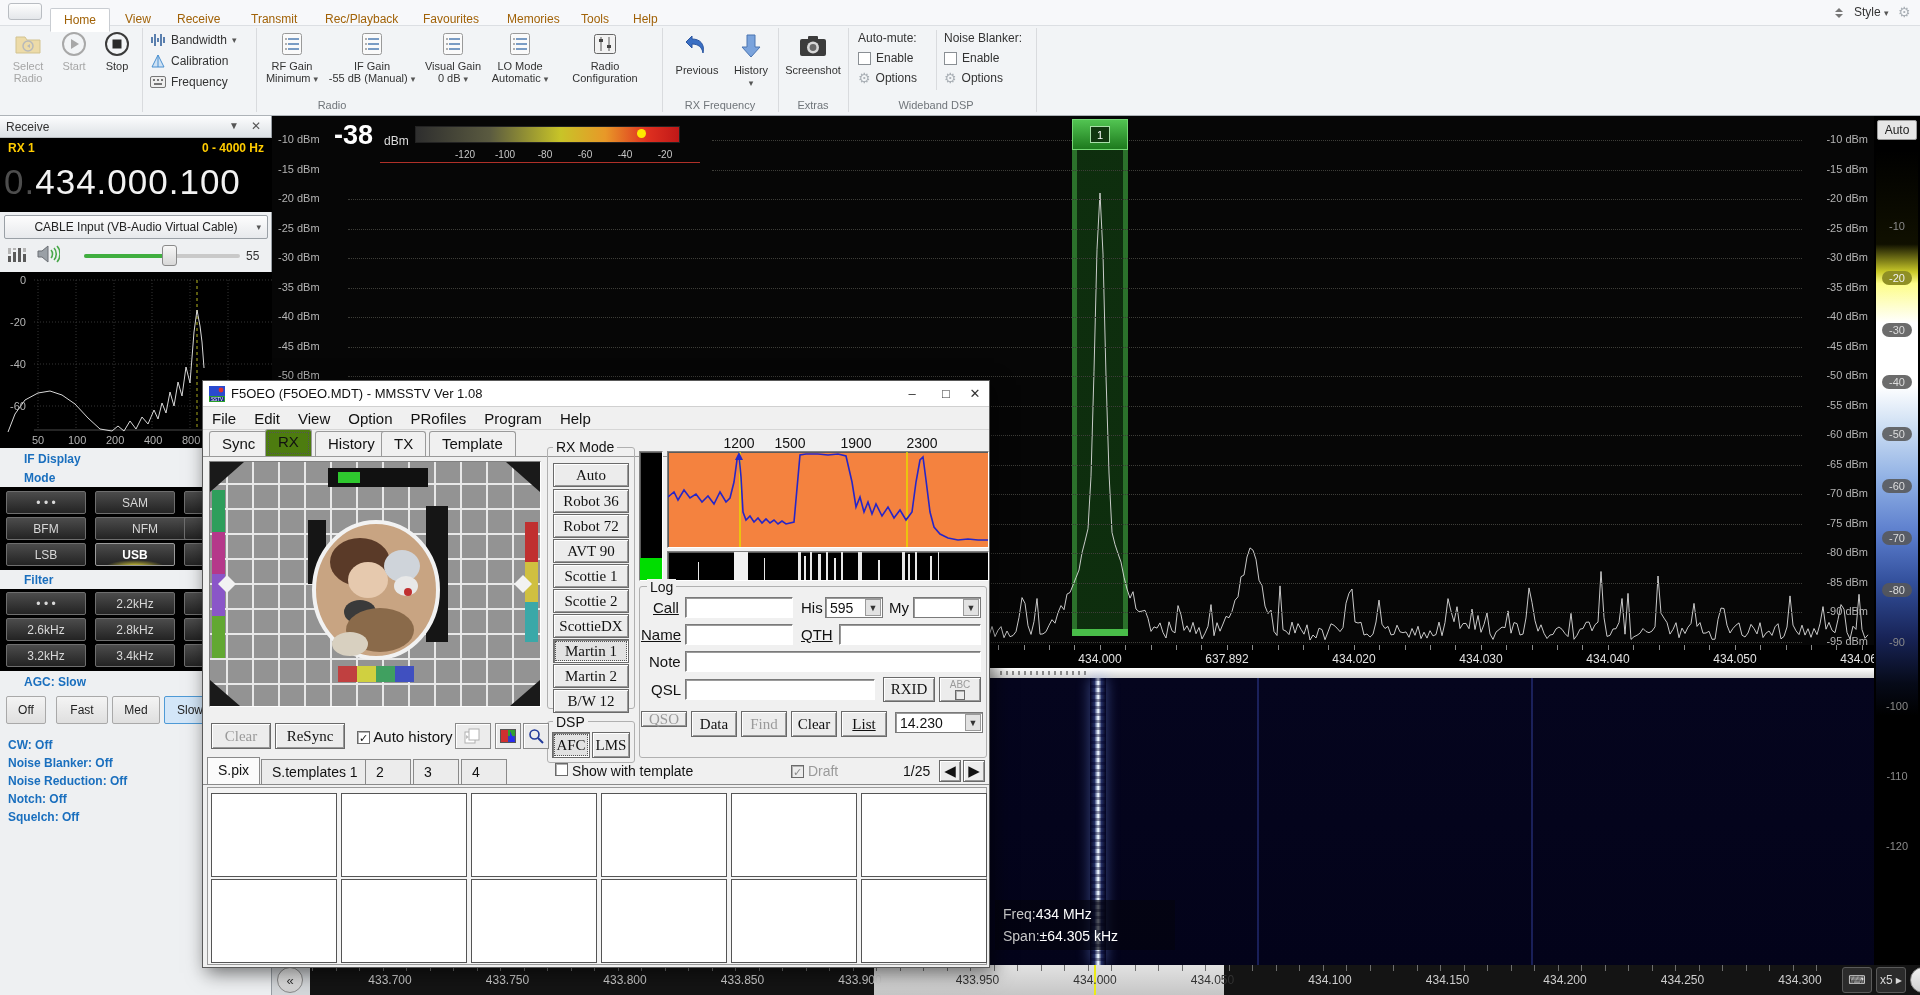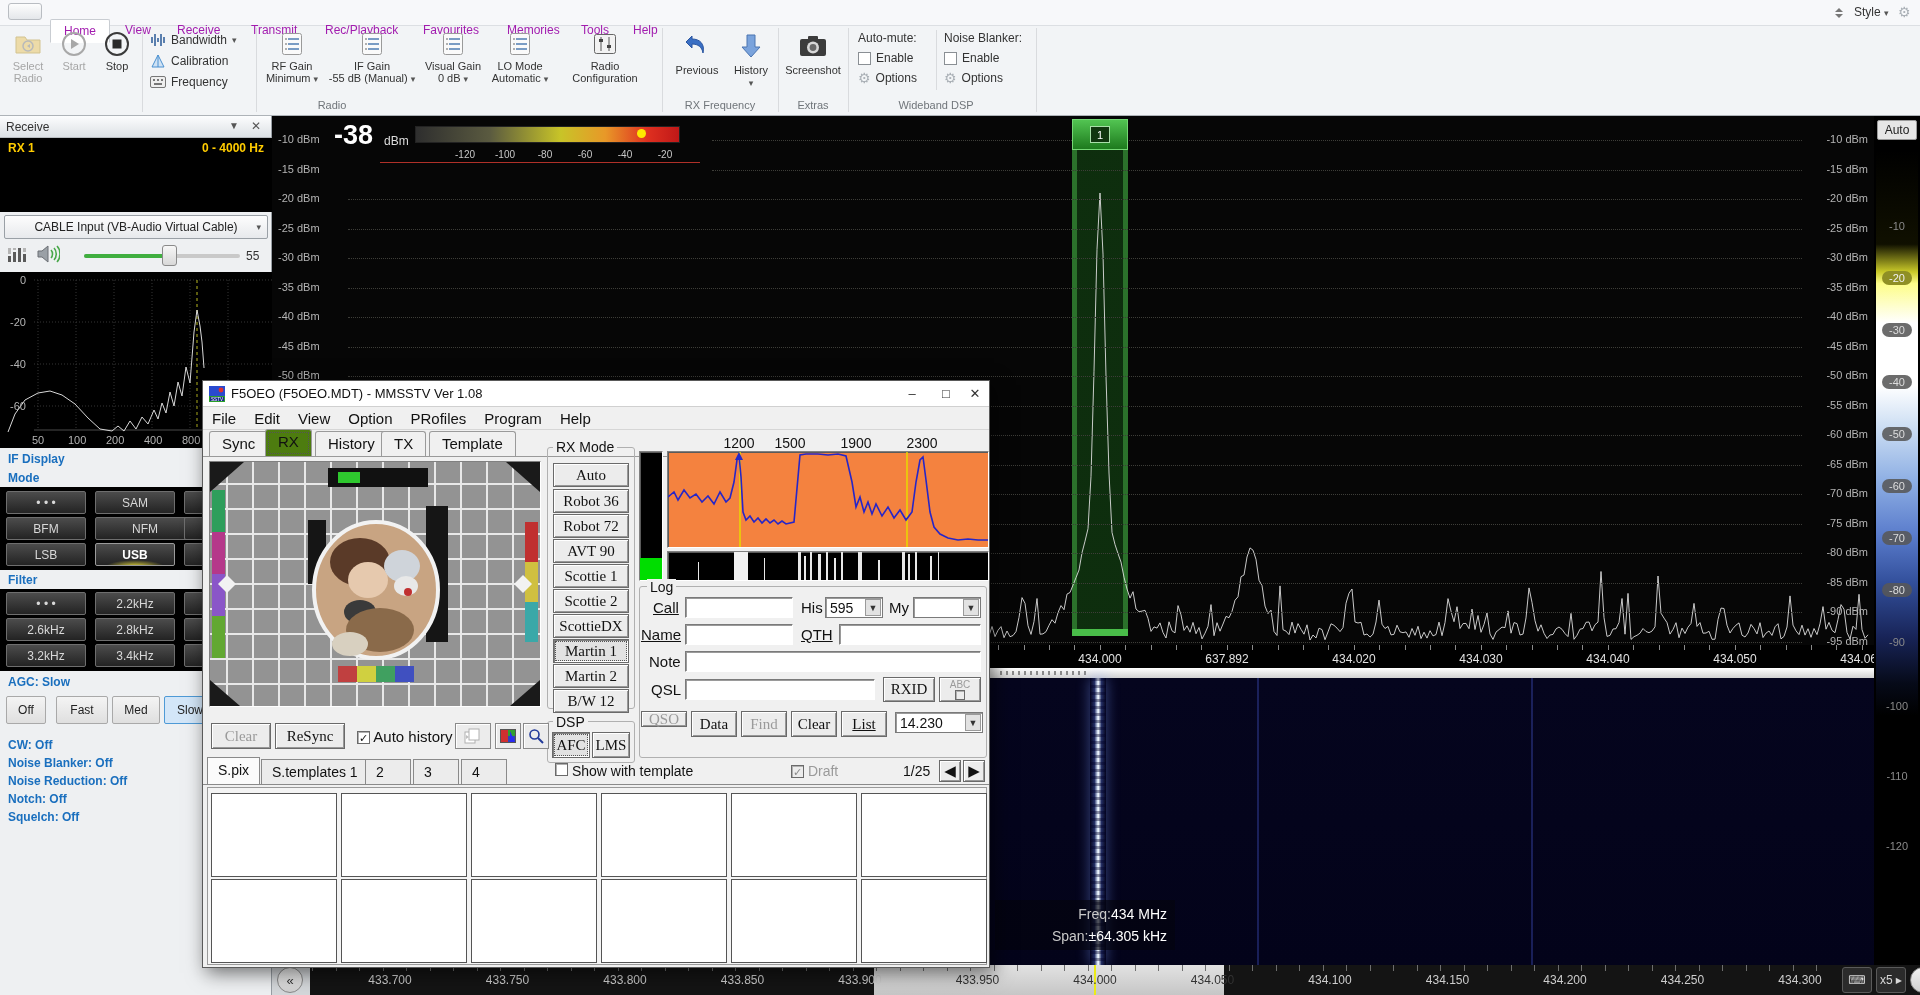--- a/index.html
+++ b/index.html
@@ -2,42 +2,42 @@
 <html><head>
 <meta charset="utf-8">
 <style>
 *{margin:0;padding:0;box-sizing:border-box;font-family:"Liberation Sans",sans-serif}
 html,body{background:#222}
 #screen{position:relative;width:1920px;height:995px;background:#000;overflow:hidden}
 .abs{position:absolute}
 
 #ribbon{left:0;top:0;width:1920px;height:116px;background:#f2f4f6;border-bottom:1px solid #aeb3b8}
 #tabrow{position:absolute;left:0;top:0;width:100%;height:26px;background:#f7f8fa;border-bottom:1px solid #dcdfe3}
-.rtab{position:absolute;top:19px;height:24px;line-height:23px;padding:0 13px;font-size:12px;color:#a21caf;cursor:default}
+.rtab{position:absolute;top:8px;height:24px;line-height:23px;padding:0 13px;font-size:12px;color:#a16207;cursor:default}
 .rtab.active{background:#fff;border:1px solid #c9cdd2;border-bottom:1px solid #fff;border-radius:2px 2px 0 0}
 .winbtn{position:absolute;left:8px;top:3px;width:34px;height:17px;border:1px solid #b9bdc2;border-radius:3px;background:linear-gradient(#fdfdfd,#e4e7ea)}
 .group-sep{position:absolute;top:28px;height:84px;width:1px;background:#d9dbde}
 .glabel{position:absolute;top:99px;font-size:11px;color:#70757a;width:220px;text-align:center}
 .bigbtn{position:absolute;top:28px;text-align:center;font-size:11px;color:#333;line-height:12px}
 .bigbtn .ic{height:32px;display:flex;align-items:center;justify-content:center}
 .dis{color:#a6a6a6!important}
 .smallrow{position:absolute;height:20px;font-size:12px;color:#333;display:flex;align-items:center;gap:5px;white-space:nowrap}
 .darr{font-size:9px;color:#555}
 .cbx{display:inline-block;width:13px;height:13px;background:#fff;border:1px solid #8a8f94;vertical-align:-2px}
 .gear{font-size:14px;color:#aab0b6}
 
 #leftpanel{left:0;top:116px;width:272px;height:879px;background:#eef0f2;border-right:1px solid #989ea4}
 #rxhead{position:absolute;left:0;top:0;width:100%;height:22px;background:linear-gradient(#fcfdfe,#dde1e5);border-bottom:1px solid #b8bcc0;font-size:12px;color:#333}
 .blk{position:absolute;left:0;width:272px;background:#000}
 .yellow{color:#ffcc00;font-weight:bold;font-size:12px}
 #freqtext{font-family:"DejaVu Sans Mono",monospace;font-size:35px;letter-spacing:1px}
 .combo{position:absolute;height:24px;background:linear-gradient(#fdfdfd,#e7e9ec);border:1px solid #9aa0a6;border-radius:2px;font-size:12px;color:#222;display:flex;align-items:center;justify-content:center}
 .combo .ca{position:absolute;right:6px;font-size:9px;color:#555}
 .bluelab{color:#1a6fbe;font-weight:bold;font-size:12px}
-.strip{position:absolute;left:0;width:272px;background:#eef0f2;display:flex;align-items:center;padding-left:8px}
+.strip{position:absolute;left:0;width:272px;background:#eef0f2;display:flex;align-items:center;padding-left:24px}
 .dkb{position:absolute;height:23px;background:linear-gradient(#4c4c4c,#232323);border:1px solid #6e6e6e;border-radius:2px;color:#d8d8d8;font-size:12px;display:flex;align-items:center;justify-content:center;overflow:hidden}
 .dkb.sel{color:#fff;font-weight:bold;border-color:#9a9a9a}
 .dkb.sel::after{content:"";position:absolute;left:12%;bottom:-9px;width:76%;height:14px;background:radial-gradient(ellipse at center,rgba(255,240,60,.95),rgba(255,240,60,0) 70%)}
 .lgb{position:absolute;height:28px;background:linear-gradient(#f4f4f4,#dfdfdf);border:1px solid #a9a9a9;border-radius:2px;font-size:12px;color:#222;display:flex;align-items:center;justify-content:center}
 .lgb.sel{background:#d3e6f8;border:1px solid #4e9ad6}
 .statline{position:absolute;left:8px;font-size:12px;font-weight:bold;color:#1a6fbe}
 
 #spec{left:272px;top:116px;width:1602px;height:529px;background:#060606;overflow:hidden}
 .dbl{position:absolute;font-size:11px;color:#b4b4b4;white-space:nowrap}
 .specline{position:absolute;height:1px;border-top:1px dotted #3d3d38}
@@ -54,21 +54,21 @@
 #midscale{left:272px;top:645px;width:1602px;height:23px;background:#000}
 #midticks{position:absolute;left:0;top:0;width:100%;height:5px;background:repeating-linear-gradient(90deg,#8a8a8a 0 1px,transparent 1px 25.4px);background-position-x:15px}
 #scrollstrip{left:272px;top:668px;width:1602px;height:10px;background:linear-gradient(#ffffff,#d2d2d2)}
 #scrolldots{position:absolute;left:728px;top:3px;width:90px;height:4px;background:repeating-linear-gradient(90deg,#8a8a8a 0 2px,transparent 2px 6px)}
 #waterfall{left:272px;top:678px;width:1602px;height:287px;background:linear-gradient(180deg,#05051e,#03031a)}
 #wfcol{position:absolute;left:818px;top:0;width:16px;height:287px;background:linear-gradient(90deg,transparent,rgba(90,120,230,.35) 28%,rgba(225,238,255,.95) 47%,rgba(240,248,255,.98) 53%,rgba(90,120,230,.35) 72%,transparent);box-shadow:0 0 14px rgba(120,150,255,.45)}
 #wfcol::after{content:"";position:absolute;inset:0;background:repeating-linear-gradient(180deg,rgba(0,0,40,.4) 0 3px,transparent 3px 7px)}
 .wfghost{position:absolute;top:0;width:2px;height:287px;background:rgba(70,85,205,.35)}
 #wfinfo{position:absolute;left:723px;top:222px;width:180px;font-family:"DejaVu Sans Mono",monospace;font-size:14px;color:#fff;background:rgba(5,5,15,.68);padding:3px 8px;line-height:22px}
 #wfinfo .lab{color:#c9c9c9}
-#wfinfo .row{display:flex;justify-content:flex-end}
+#wfinfo .row{display:flex;justify-content:flex-start}
 
 #palette{left:1874px;top:116px;width:46px;height:849px;background:#000}
 #autobtn{position:absolute;left:3px;top:4px;width:40px;height:20px;background:#e6e6e6;border:1px solid #9a9a9a;border-radius:2px;font-size:12px;color:#222;display:flex;align-items:center;justify-content:center}
 #palstrip{position:absolute;left:2px;top:34px;width:42px;height:785px;background:linear-gradient(180deg,#000 0%,#101000 12%,#c8c828 15.5%,#fdfd88 17%,#ffffff 22%,#ffffff 30%,#cfe0f4 35%,#8fb0e4 42%,#5a7ccc 49%,#33509c 55%,#182458 62%,#060a18 68%,#000 72%,#000 100%)}
 .pall{position:absolute;left:0;width:46px;text-align:center;font-size:11px;color:#8a8a8a}
 .pall .badge{background:rgba(88,88,88,.88);color:#ddd;border-radius:7px;padding:1px 7px}
 .pall .badge.yl{background:#8f8f25;color:#f0f0f0}
 
 #bottombar{left:272px;top:965px;width:1648px;height:30px;background:#141414}
 #btticks{position:absolute;left:40px;top:0;width:1520px;height:6px;background:repeating-linear-gradient(90deg,#6e6e6e 0 1px,transparent 1px 23.5px)}
@@ -349,20 +349,21 @@
 
   <div id="leftpanel" class="abs">
     <div id="rxhead">
       <span style="position:absolute;left:6px;top:4px">Receive</span>
       <span style="position:absolute;right:32px;top:4px;color:#555;font-size:10px">▼</span>
       <span style="position:absolute;right:10px;top:3px;color:#555">✕</span>
     </div>
     <div class="blk" style="top:22px;height:74px">
       <span class="yellow" style="position:absolute;left:8px;top:3px">RX 1</span>
       <span class="yellow" style="position:absolute;right:8px;top:3px">0 - 4000 Hz</span>
+      <div id="freqtext" style="position:absolute;left:4px;top:24px"><span style="color:#4d4d4d">0.</span><span style="color:#f2f2f2">434.000.100</span></div>
     </div>
     <div class="combo" style="left:4px;top:99px;width:264px">
       <span>CABLE Input (VB-Audio Virtual Cable)</span>
         <span class="ca">▾</span>
     </div>
     <div class="abs" style="left:0;top:126px;width:272px;height:28px">
       <svg class="abs" style="left:8px;top:4px" width="20" height="18" viewBox="0 0 20 18">
           <g fill="#5a5a5a">
             <rect x="0" y="10" width="3" height="6"></rect>
             <rect x="5" y="6" width="3" height="10"></rect>

